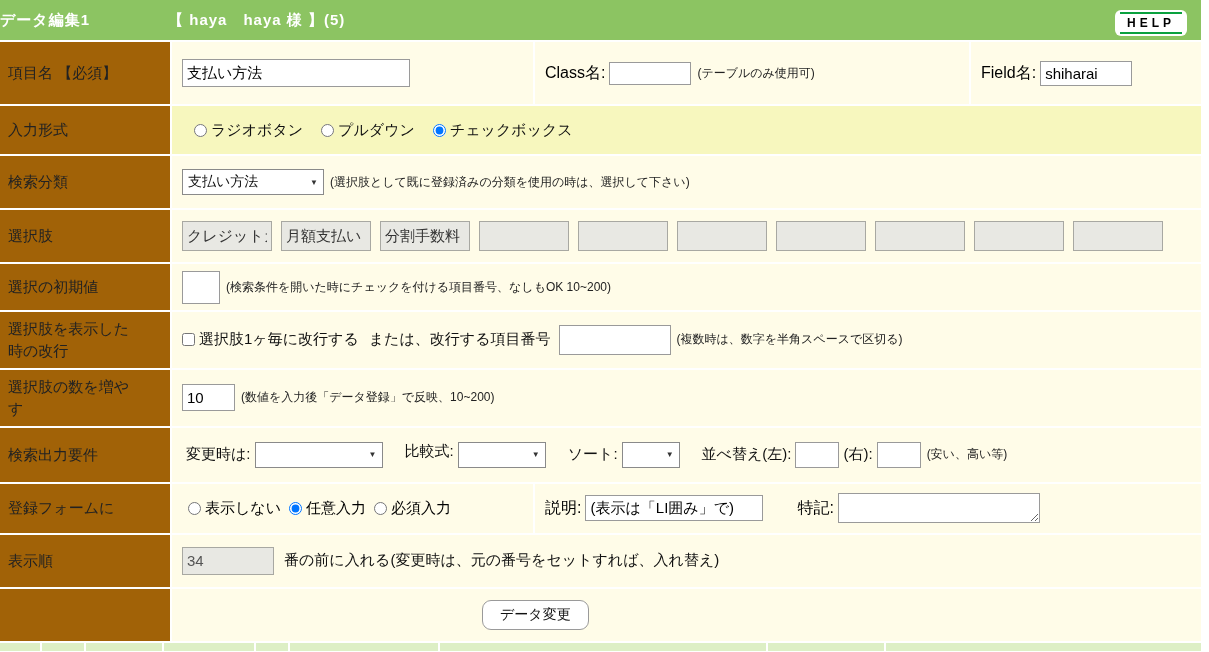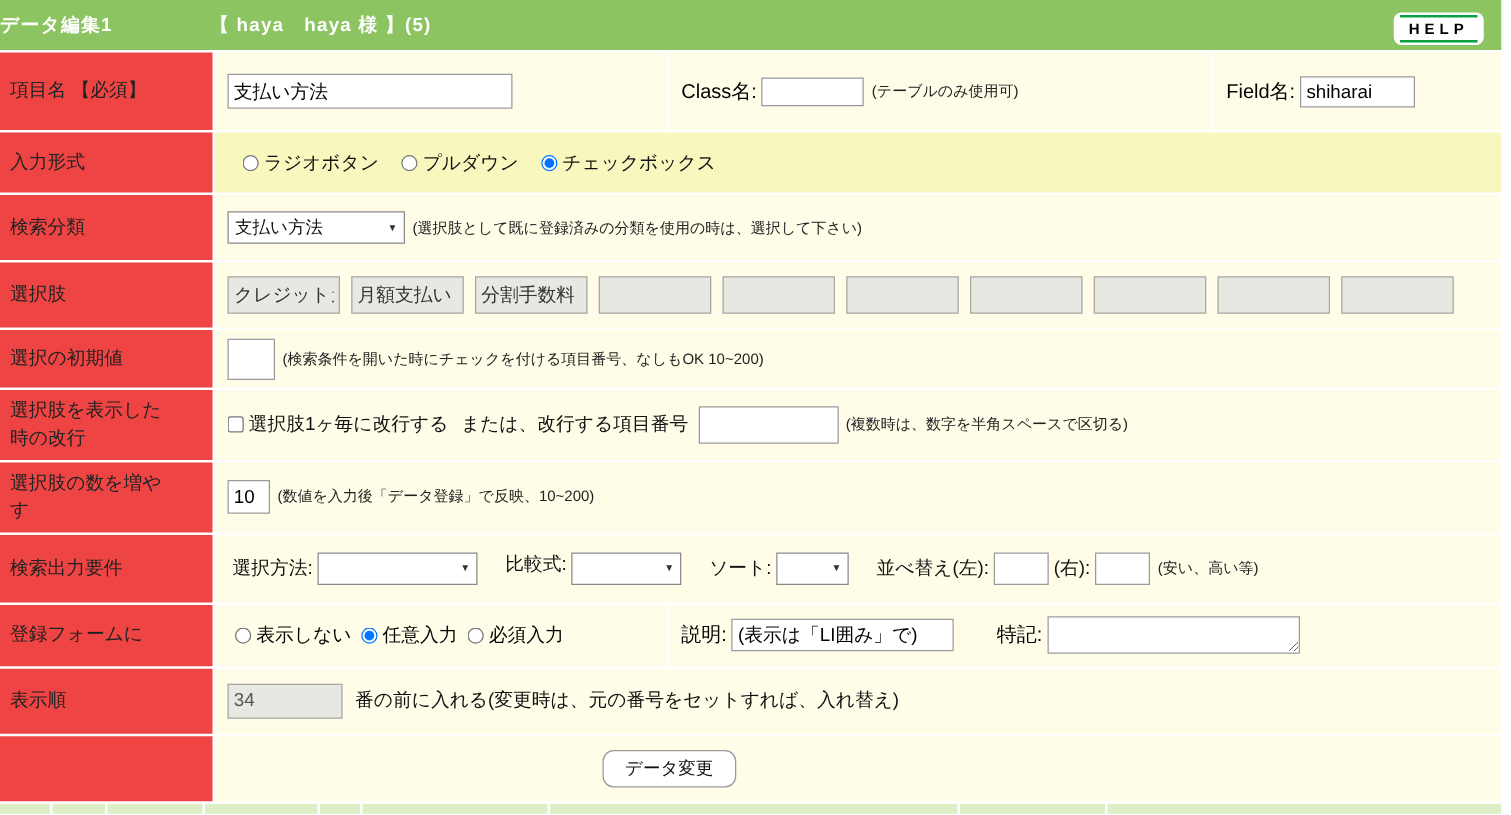--- a/index.html
+++ b/index.html
@@ -12,21 +12,21 @@
     display:flex; align-items:center; }
   .header .title { font-size:15px; font-weight:bold; letter-spacing:1px; }
   .header .user { font-size:15px; font-weight:bold; margin-left:78px; letter-spacing:1px; }
   .help-btn { position:absolute; right:14px; bottom:4px; background:#fff; border:none;
     border-radius:6px; padding:2px 5px; cursor:pointer; }
   .help-btn .inner { display:block; border-top:2px solid #0aa13e; border-bottom:2px solid #0aa13e;
     padding:2px 7px; font-size:12px; font-weight:bold; letter-spacing:4px; color:#000; }
 
   
   .form-row { display:flex; gap:2px; margin-top:2px; }
-  .label-cell { width:170px; flex:0 0 170px; background:#ef4444; color:#222;
+  .label-cell { width:170px; flex:0 0 170px; background:#a16207; color:#222;
     font-size:15px; padding:6px 26px 6px 8px; display:flex; align-items:center; line-height:1.45; }
   .content-cell { flex:1; background:#fffce8; display:flex; align-items:center;
     padding-left:10px; font-size:15px; color:#111; }
   .content-cell.hl { background:#f7f7be; }
   .subcells { flex:1; display:flex; gap:2px; padding-left:0; }
   .subcell { background:#fffce8; display:flex; align-items:center; padding-left:10px; }
 
   .note { font-size:12px; color:#222; margin-left:6px; white-space:nowrap; }
   .lbl { margin-right:4px; white-space:nowrap; }
 
@@ -43,21 +43,21 @@
     font-size:14px; resize:both; }
 
   
   .item-name-input { width:228px; height:28px; font-size:16px; }
   .field-input { width:92px; height:25px; }
   .class-input { width:82px; height:23px; }
   .cat-select { width:142px; height:26px; }
   .choice-input { width:90px; height:30px; font-size:14px; margin-right:9px; padding:2px 5px; }
   .init-input { width:38px; height:33px; }
   .lb-input { width:112px; height:30px; margin-left:8px; }
-  .inc-input { width:34px; height:27px; font-size:14px; }
+  .inc-input { width:53px; height:27px; font-size:14px; }
   .sel-method { width:128px; height:26px; }
   .sel-compare { width:88px; height:26px; margin-left:14px; }
   .ord-input { width:44px; height:26px; }
   .desc-input { width:178px; height:26px; font-size:14px; }
   .tokki-area { width:202px; height:30px; }
   .order-input { width:92px; height:28px; color:#555; font-size:14px; }
   .submit-btn { margin-left:300px; background:#fff; border:1px solid #9a9a9a; border-radius:9px;
     padding:5px 17px; font-size:14px; font-family:inherit; cursor:pointer; color:#111; }
 
   
@@ -163,21 +163,21 @@
     <div class="label-cell">選択肢の数を増やす</div>
     <div class="content-cell">
       <input type="text" class="inc-input" value="10" style="">
       <span class="note">(数値を入力後「データ登録」で反映、10~200)</span>
     </div>
   </div>
 
   <div class="form-row" style="min-height:54px">
     <div class="label-cell">検索出力要件</div>
     <div class="content-cell" style="padding-left:14px">
-      <span class="lbl">選択方法:</span>
+      <span class="lbl">変更時は:</span>
       <div class="selectbox sel-method">
         <span></span>
         <span class="arrow">▼</span>
       </div>
       <span class="lbl sel-compare" style="border:none;background:none;width:auto;margin-left:22px">比較式:</span>
       <div class="selectbox" style="width:88px;height:26px">
         <span></span>
         <span class="arrow">▼</span>
       </div>
       <span class="lbl" style="margin-left:22px">ソート:</span>

